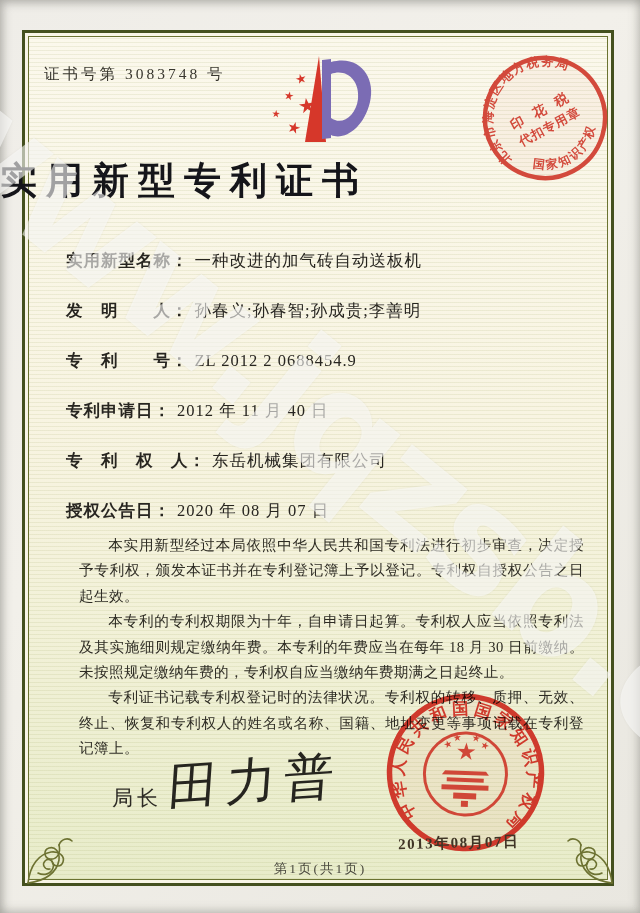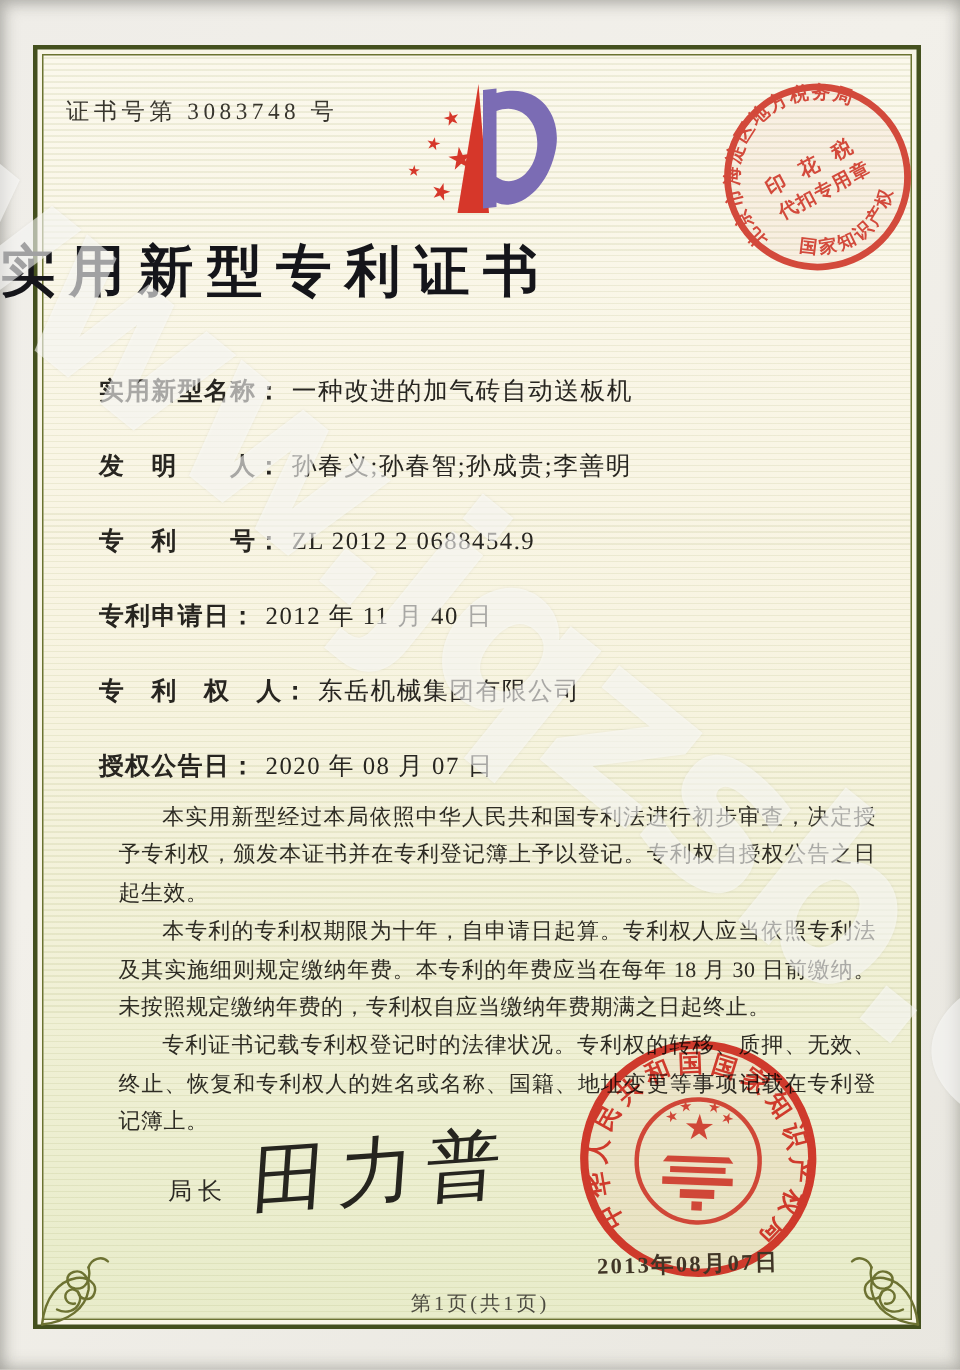--- a/index.html
+++ b/index.html
@@ -25,21 +25,21 @@
   .title{
     position:absolute;left:0;top:156px;width:100%;text-align:left;
     font-size:37px;font-weight:700;letter-spacing:9px;color:#15151a;
   }
   .fields{position:absolute;left:66px;top:250px;right:60px;}
   .field{height:50px;font-size:16.5px;color:#272520;letter-spacing:1px;}
   .field .lbl{font-weight:700;}
   .field .val{margin-left:6px;}
   .paras{position:absolute;left:64px;top:533px;right:56px;color:#2e2c24;margin-left:15px;}
   .paras p{margin:0;text-indent:2em;font-size:14.6px;line-height:25.4px;text-align:justify;letter-spacing:.4px;}
-  .sig-title{position:absolute;left:112px;top:784px;font-size:16px;color:#2c2a24;letter-spacing:4px;}
+  .sig-title{position:absolute;left:112px;top:784px;font-size:21px;color:#2c2a24;letter-spacing:4px;}
   .sig-name{
     position:absolute;left:168px;top:748px;font-size:50px;color:#26251f;letter-spacing:8px;
     font-family:"DejaVu Sans","Liberation Sans",sans-serif;
     transform:rotate(-4deg) skewX(-8deg);font-weight:400;
   }
   .seal{position:absolute;left:383px;top:690px;width:165px;height:165px;z-index:3;mix-blend-mode:multiply;transform:rotate(2deg);}
   .seal-date{
     position:absolute;left:398px;top:833px;width:170px;z-index:4;text-align:left;
     font-size:15px;font-weight:700;color:#403526;letter-spacing:1.5px;transform:rotate(-1.5deg);
   }

